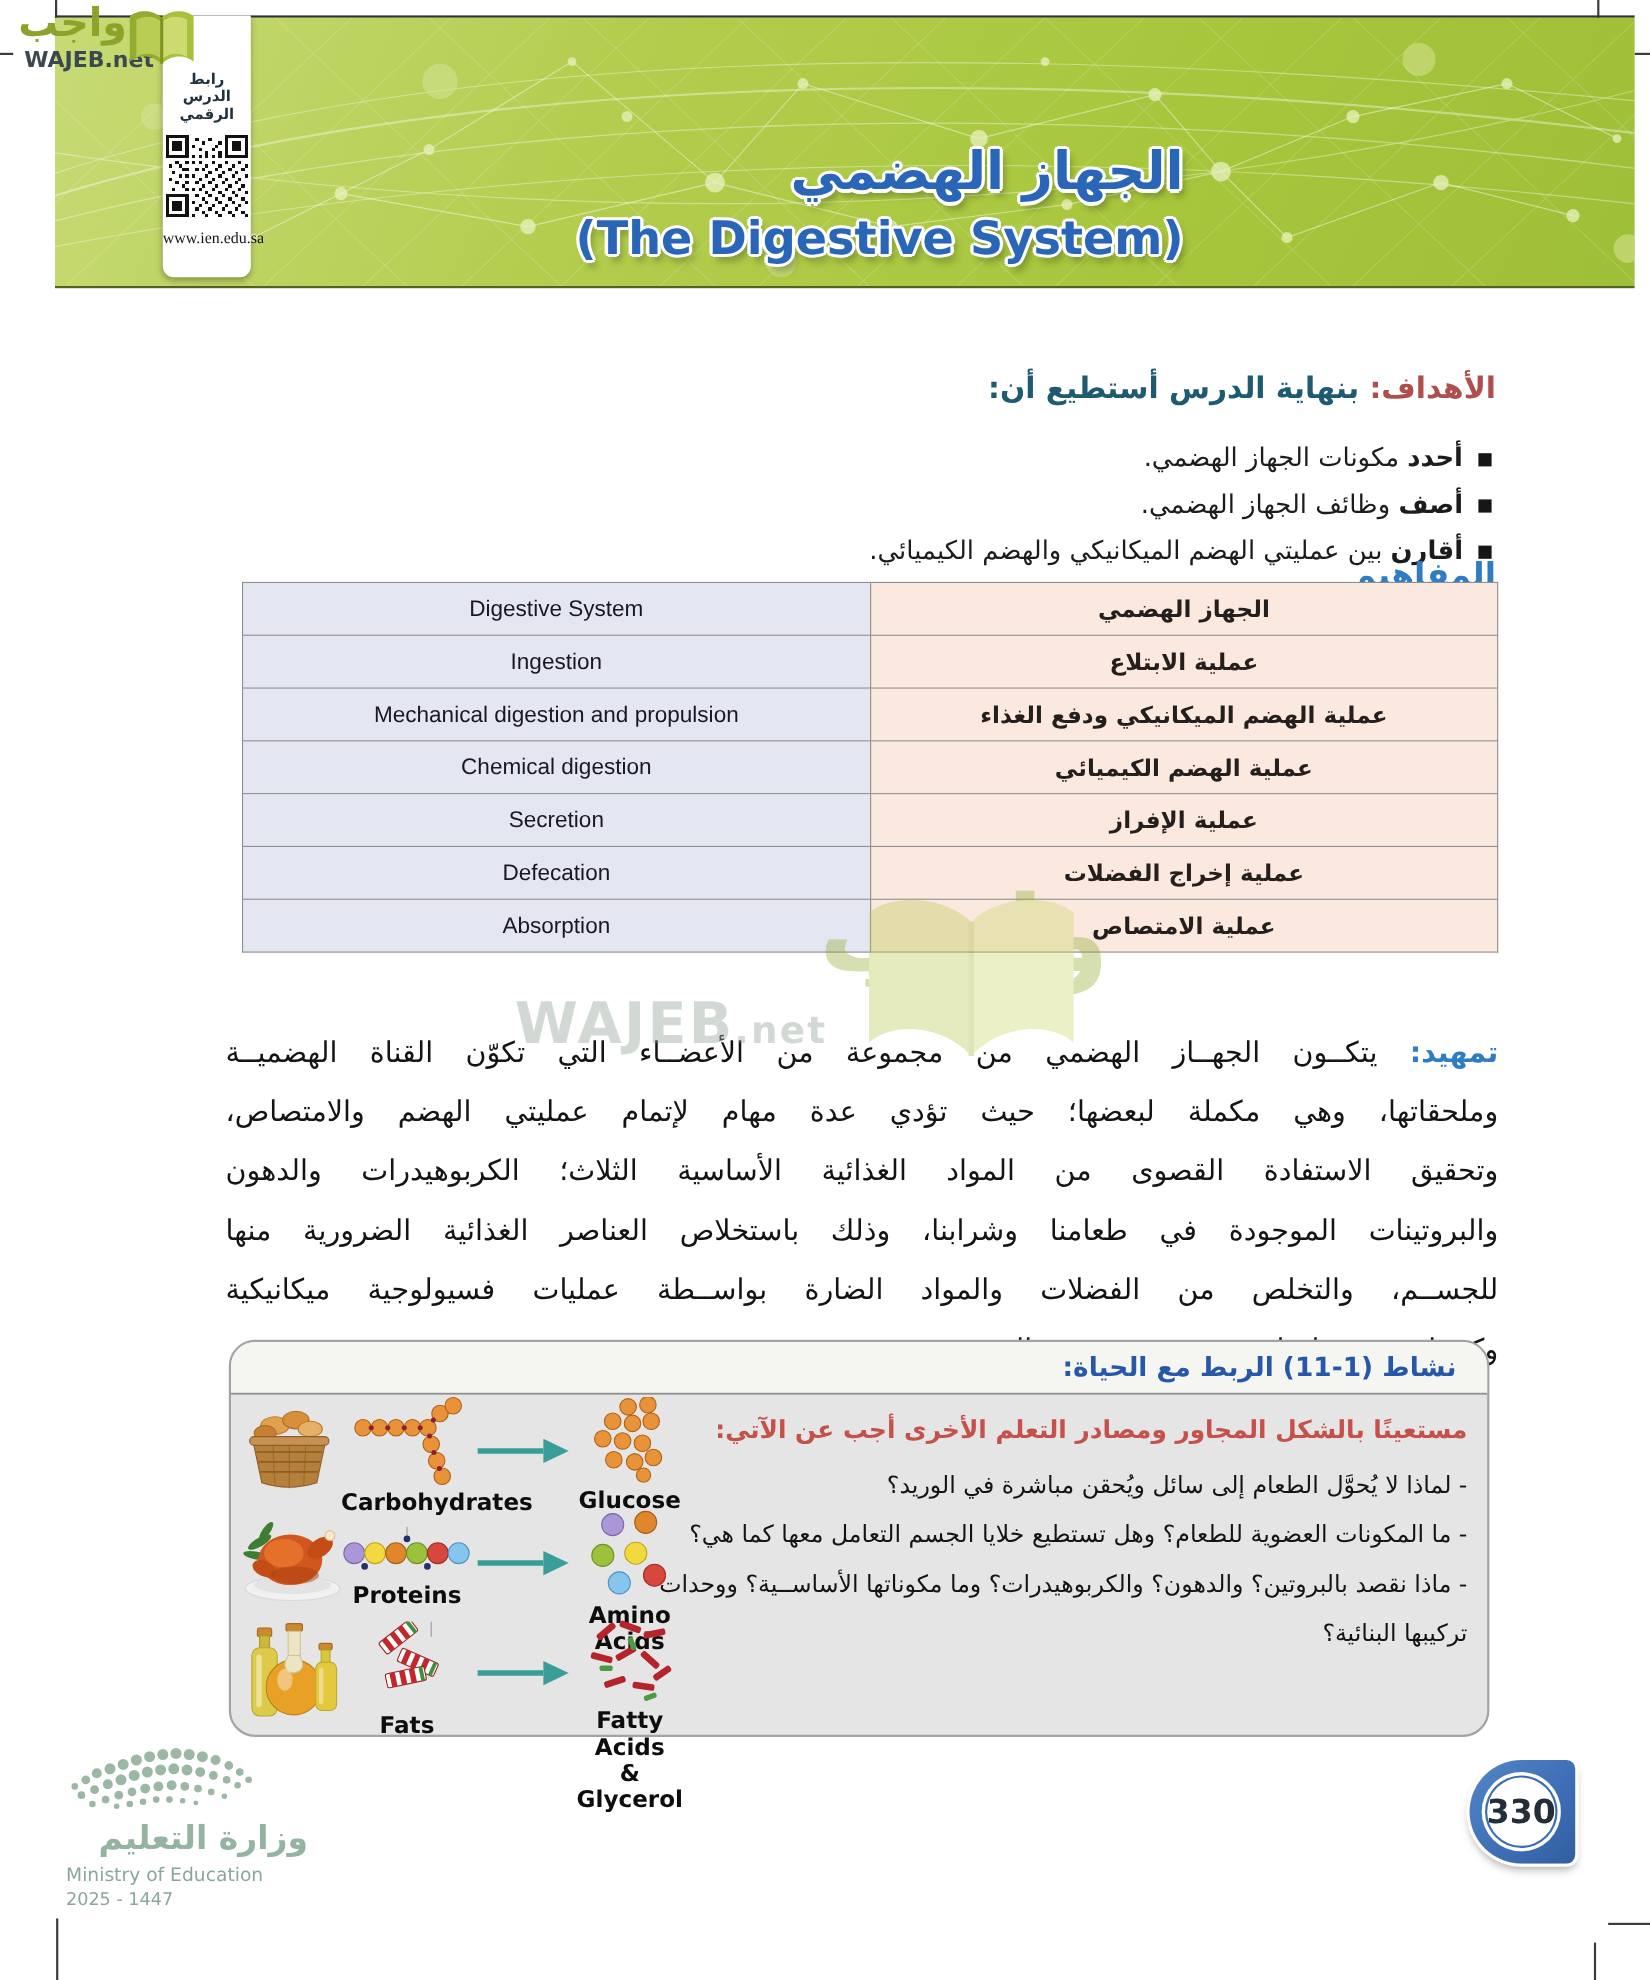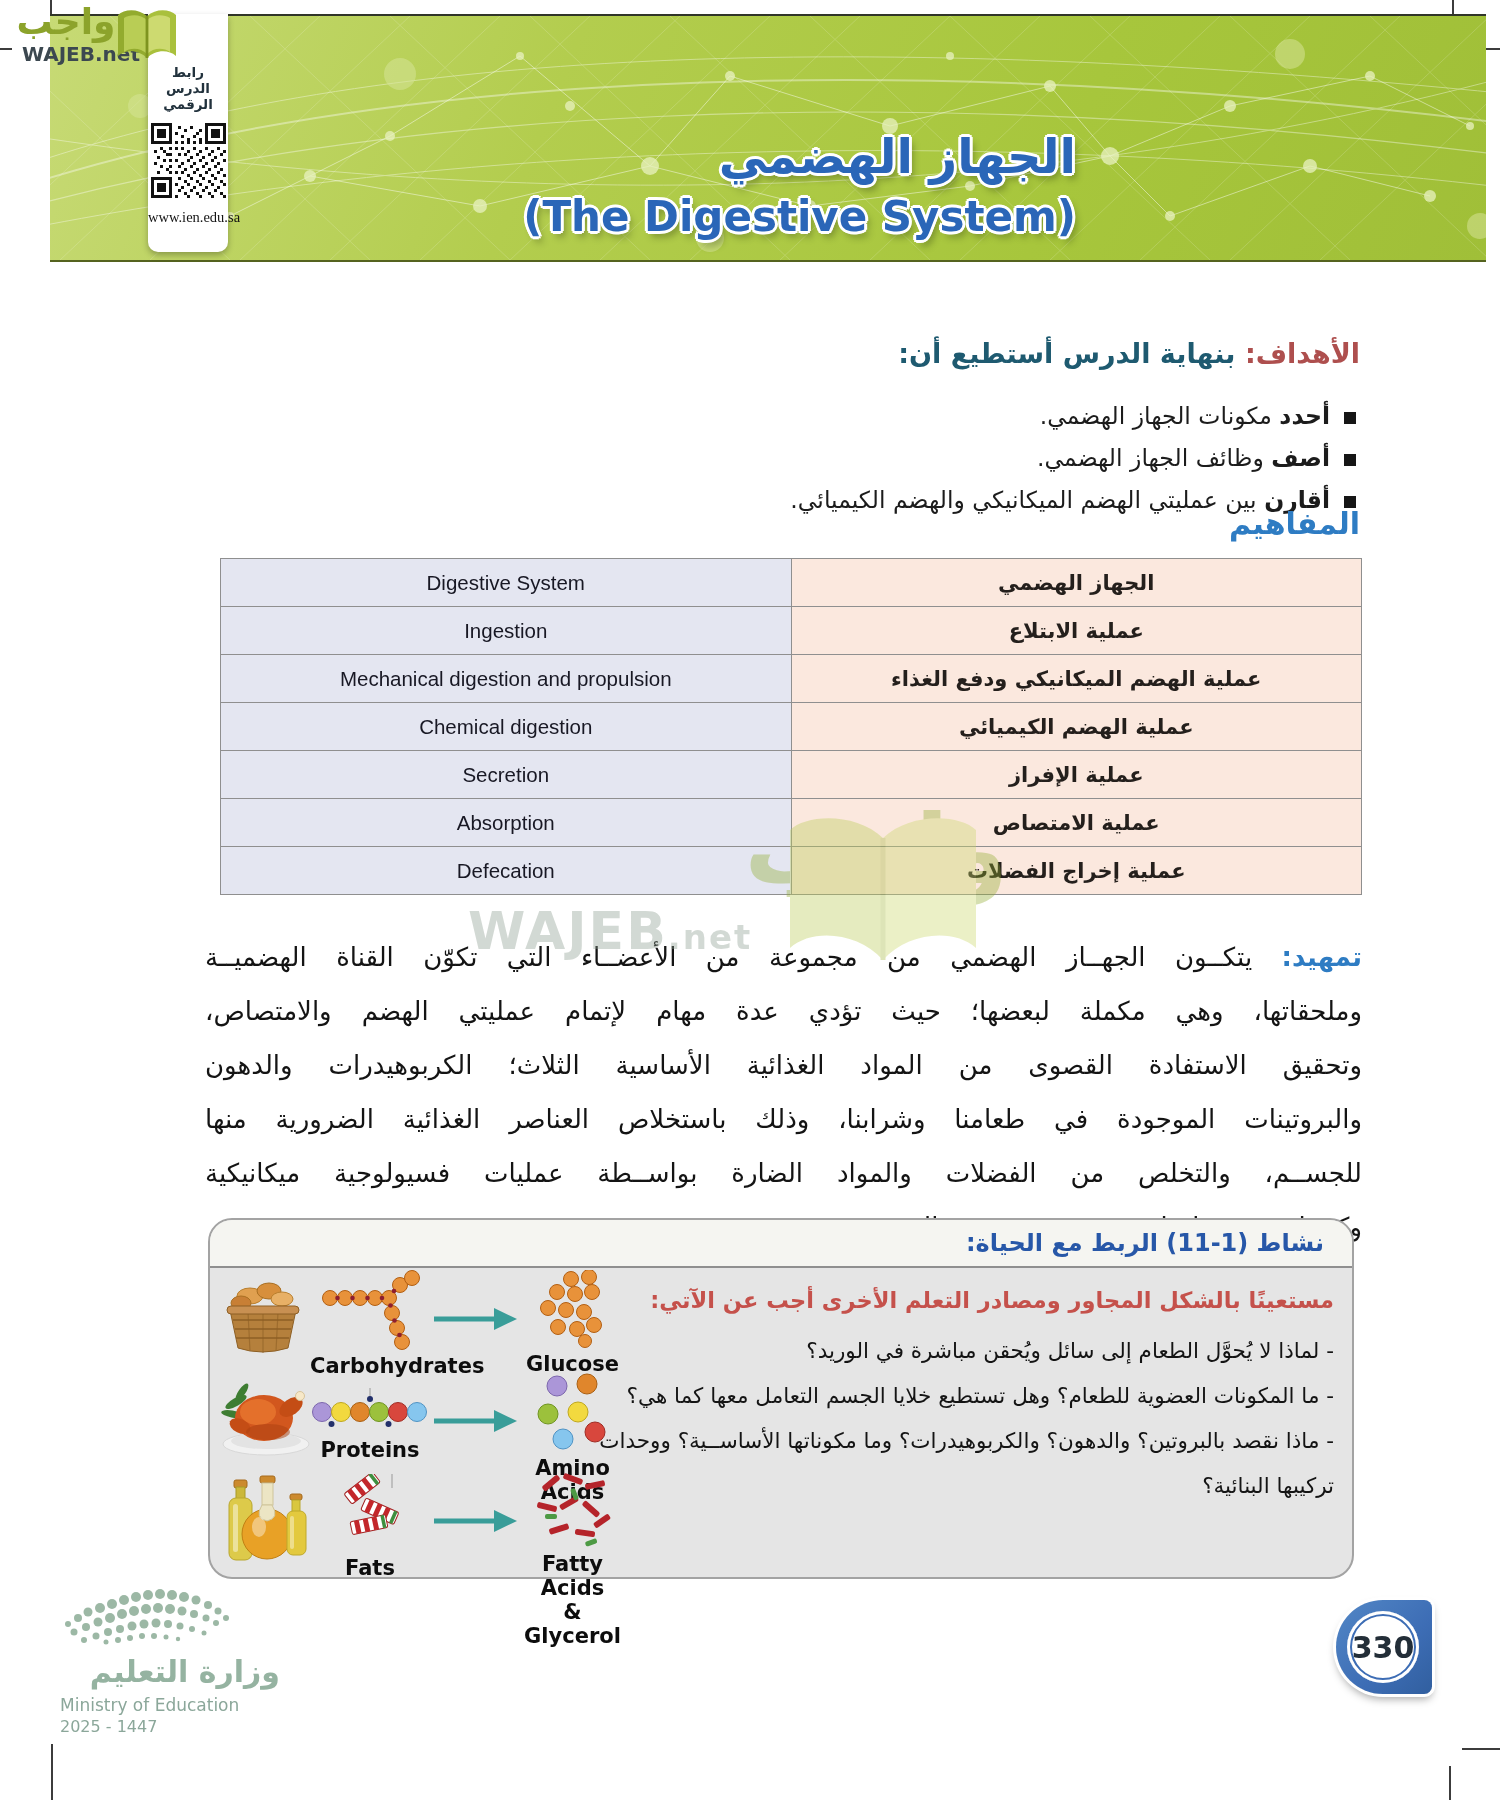--- a/index.html
+++ b/index.html
@@ -45,21 +45,21 @@
   .obj-red{color:#ae4f4e;}
   .obj-teal{color:#1e5a70;}
   .obj-list{margin-top:26px;}
   .obj-item{font-size:23.5px;color:#1c1c1c;line-height:42px;}
   .sq{display:inline-block;width:12px;height:12px;background:#161616;margin-left:14px;margin-right:4px;}
   .obj-bold{font-weight:bold;}
 
   .concepts-h{position:absolute;right:140px;top:506px;font-size:30px;font-weight:bold;color:#2e7cc3;direction:rtl;}
 
   
-  .concepts-table{position:absolute;left:220px;top:558px;width:1142px;border-collapse:collapse;z-index:2;}
+  .concepts-table{position:absolute;left:220px;top:529px;width:1142px;border-collapse:collapse;z-index:2;}
   .concepts-table td{height:47px;border:1px solid #8f8f8f;text-align:center;vertical-align:middle;padding:0;}
   .concepts-table td.en{width:50%;background:#e4e6f1;font-family:"Liberation Sans",sans-serif;
         font-size:20.5px;color:#181824;}
   .concepts-table td.ar{background:#fbe8de;font-size:21px;font-weight:bold;color:#241f1c;direction:rtl;}
 
   
   .intro{position:absolute;left:205px;top:930px;width:1157px;direction:rtl;text-align:justify;
          font-size:26px;line-height:54px;color:#141414;word-spacing:16px;z-index:2;}
   .intro-lead{color:#2e7cc3;font-weight:bold;}
 
@@ -267,26 +267,26 @@
         </tr>
       <tr>
           <td class="en">Chemical digestion</td>
           <td class="ar">عملية الهضم الكيميائي</td>
         </tr>
       <tr>
           <td class="en">Secretion</td>
           <td class="ar">عملية الإفراز</td>
         </tr>
       <tr>
+          <td class="en">Defecation</td>
+          <td class="ar">عملية إخراج الفضلات</td>
+        </tr>
+      <tr>
           <td class="en">Absorption</td>
           <td class="ar">عملية الامتصاص</td>
-        </tr>
-      <tr>
-          <td class="en">Defecation</td>
-          <td class="ar">عملية إخراج الفضلات</td>
         </tr>
     </tbody>
   </table>
 
   <div class="watermark">
     <svg class="wm-book" width="210" height="170" viewBox="0 0 210 170">
       <path d="M105,28 C78,2 28,4 12,20 L12,138 C34,118 80,122 105,150 Z" fill="#bccd58"></path>
       <path d="M105,28 C132,2 182,4 198,20 L198,138 C176,118 130,122 105,150 Z" fill="#cbd86c"></path>
       <rect x="102.5" y="28" width="5" height="122" fill="#a8b944"></rect>
     </svg>

